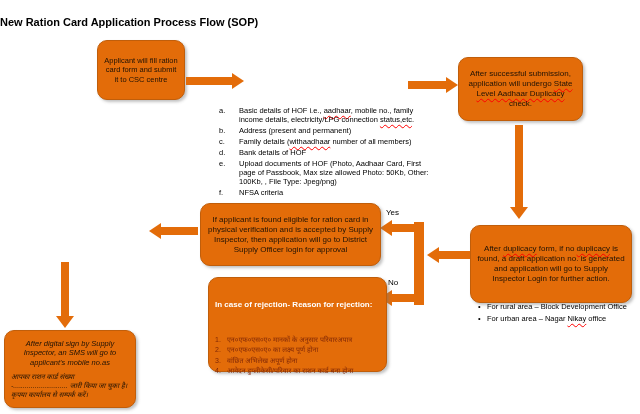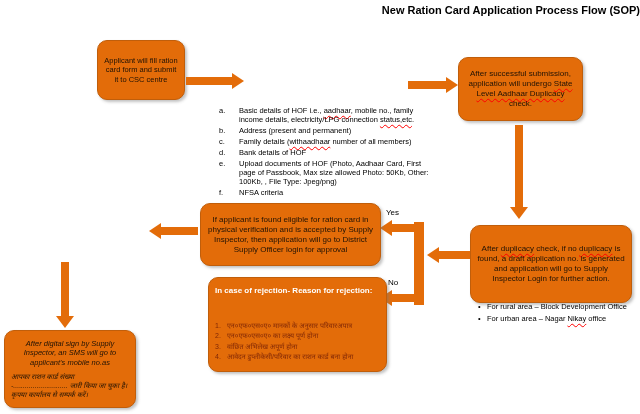--- a/index.html
+++ b/index.html
@@ -1,23 +1,23 @@
 <!DOCTYPE html>
 <html style="--box-fill: #E36C09; --box-border: #C05E0B; --arrow: #E36C09; --text-dark: #201205; --rejection-text: #802807; --header-text: #FFFFFF; --squiggle: #FF0000;"><head>
 <meta charset="utf-8">
 <style>
   html,body{margin:0;padding:0;background:#fff;}
   #canvas{position:relative;width:640px;height:414px;background:#ffffff;overflow:hidden;
           font-family:"Liberation Sans","DejaVu Sans",sans-serif;color:#201205;}
-  .title{position:absolute;top:4px;left:0;right:0;text-align:right;
+  .title{position:absolute;top:16px;left:0;right:0;text-align:left;
          font-size:11px;font-weight:bold;color:#000;}
   .obox{position:absolute;background:var(--box-fill,#E36C09);border:1px solid var(--box-border,#C05E0B);
         border-radius:10px;color:var(--text-dark,#201205);box-sizing:border-box;
         display:flex;flex-direction:column;align-items:center;justify-content:center;
-        text-align:center;padding:8px 6px;font-size:8px;line-height:1.25;
+        text-align:center;padding:22px 6px;font-size:8px;line-height:1.25;
         box-shadow:2px 2px 3px rgba(120,120,120,0.45);}
   .squiggle{text-decoration:underline;text-decoration-style:wavy;
             text-decoration-color:var(--squiggle,#FF0000);text-decoration-thickness:1px;
             text-underline-offset:2px;}
   
   .arr{position:absolute;}
   .arr .shaft{position:absolute;background:var(--arrow,#E36C09);}
   .arr .head{position:absolute;width:0;height:0;}
   .arr.right .shaft{left:0;right:11px;top:4px;height:8px;}
   .arr.right .head{right:0;top:0;border-top:8px solid transparent;border-bottom:8px solid transparent;
@@ -98,21 +98,21 @@
         <span class="li-text"><span>NFSA criteria</span></span>
       </div>
     </div>
 
   <div class="arr down" style="left:510px;top:125px;width:18px;height:94px;">
     <div class="shaft"></div>
     <div class="head"></div>
   </div>
 
   <div class="obox" style="left:470px;top:225px;width:162px;height:78px;">
-    <span><span>After </span><span class="squiggle">duplicacy</span><span> check, if no </span><span class="squiggle">duplicacy</span><span> is found, a draft application no. is generated and application will go to Supply Inspector Login for further action.</span></span>
+    <span><span>After </span><span class="squiggle">duplicacy</span><span> form, if no </span><span class="squiggle">duplicacy</span><span> is found, a draft application no. is generated and application will go to Supply Inspector Login for further action.</span></span>
   </div>
 
   <div class="pv">
     <div class="pv-items">
         <div class="li-row">
           <span class="li-marker">•</span>
           <span class="li-text"><span>For rural area – Block Development Office</span></span>
         </div>
         <div class="li-row">
           <span class="li-marker">•</span>

